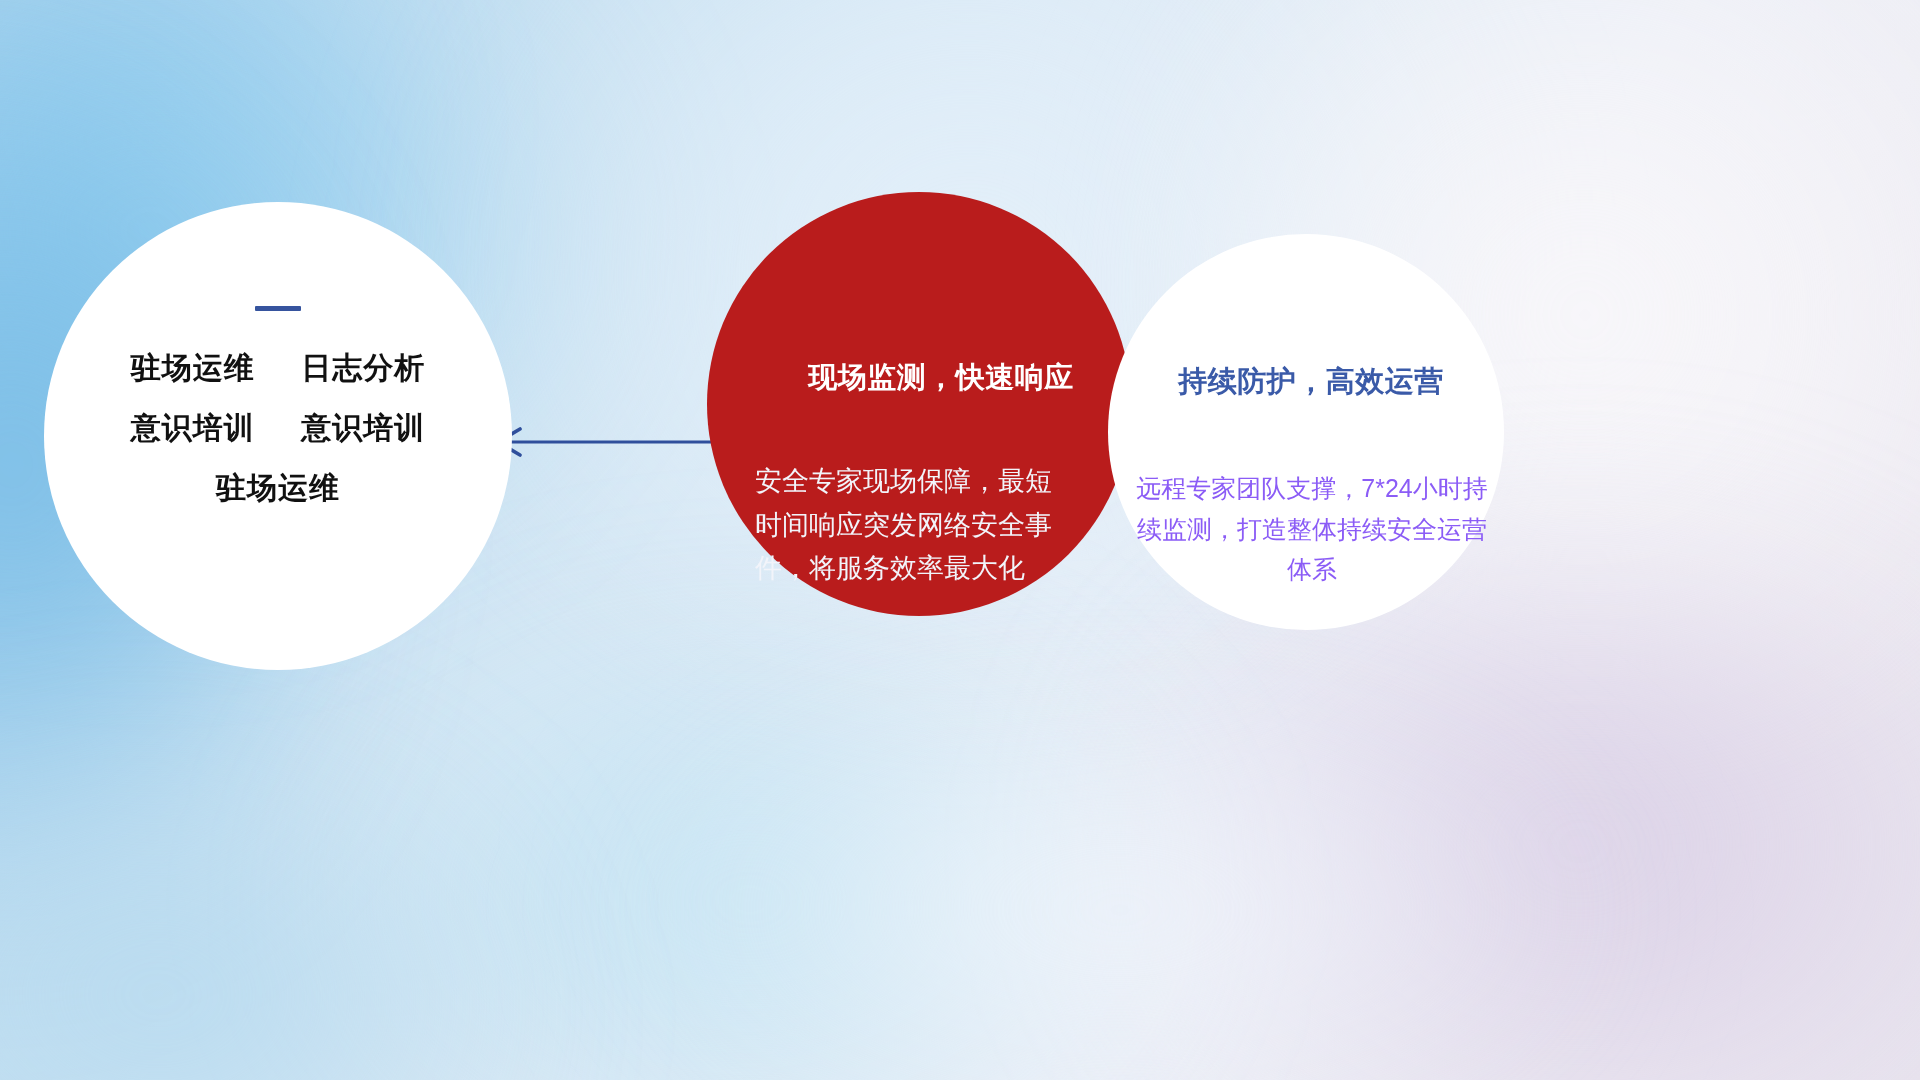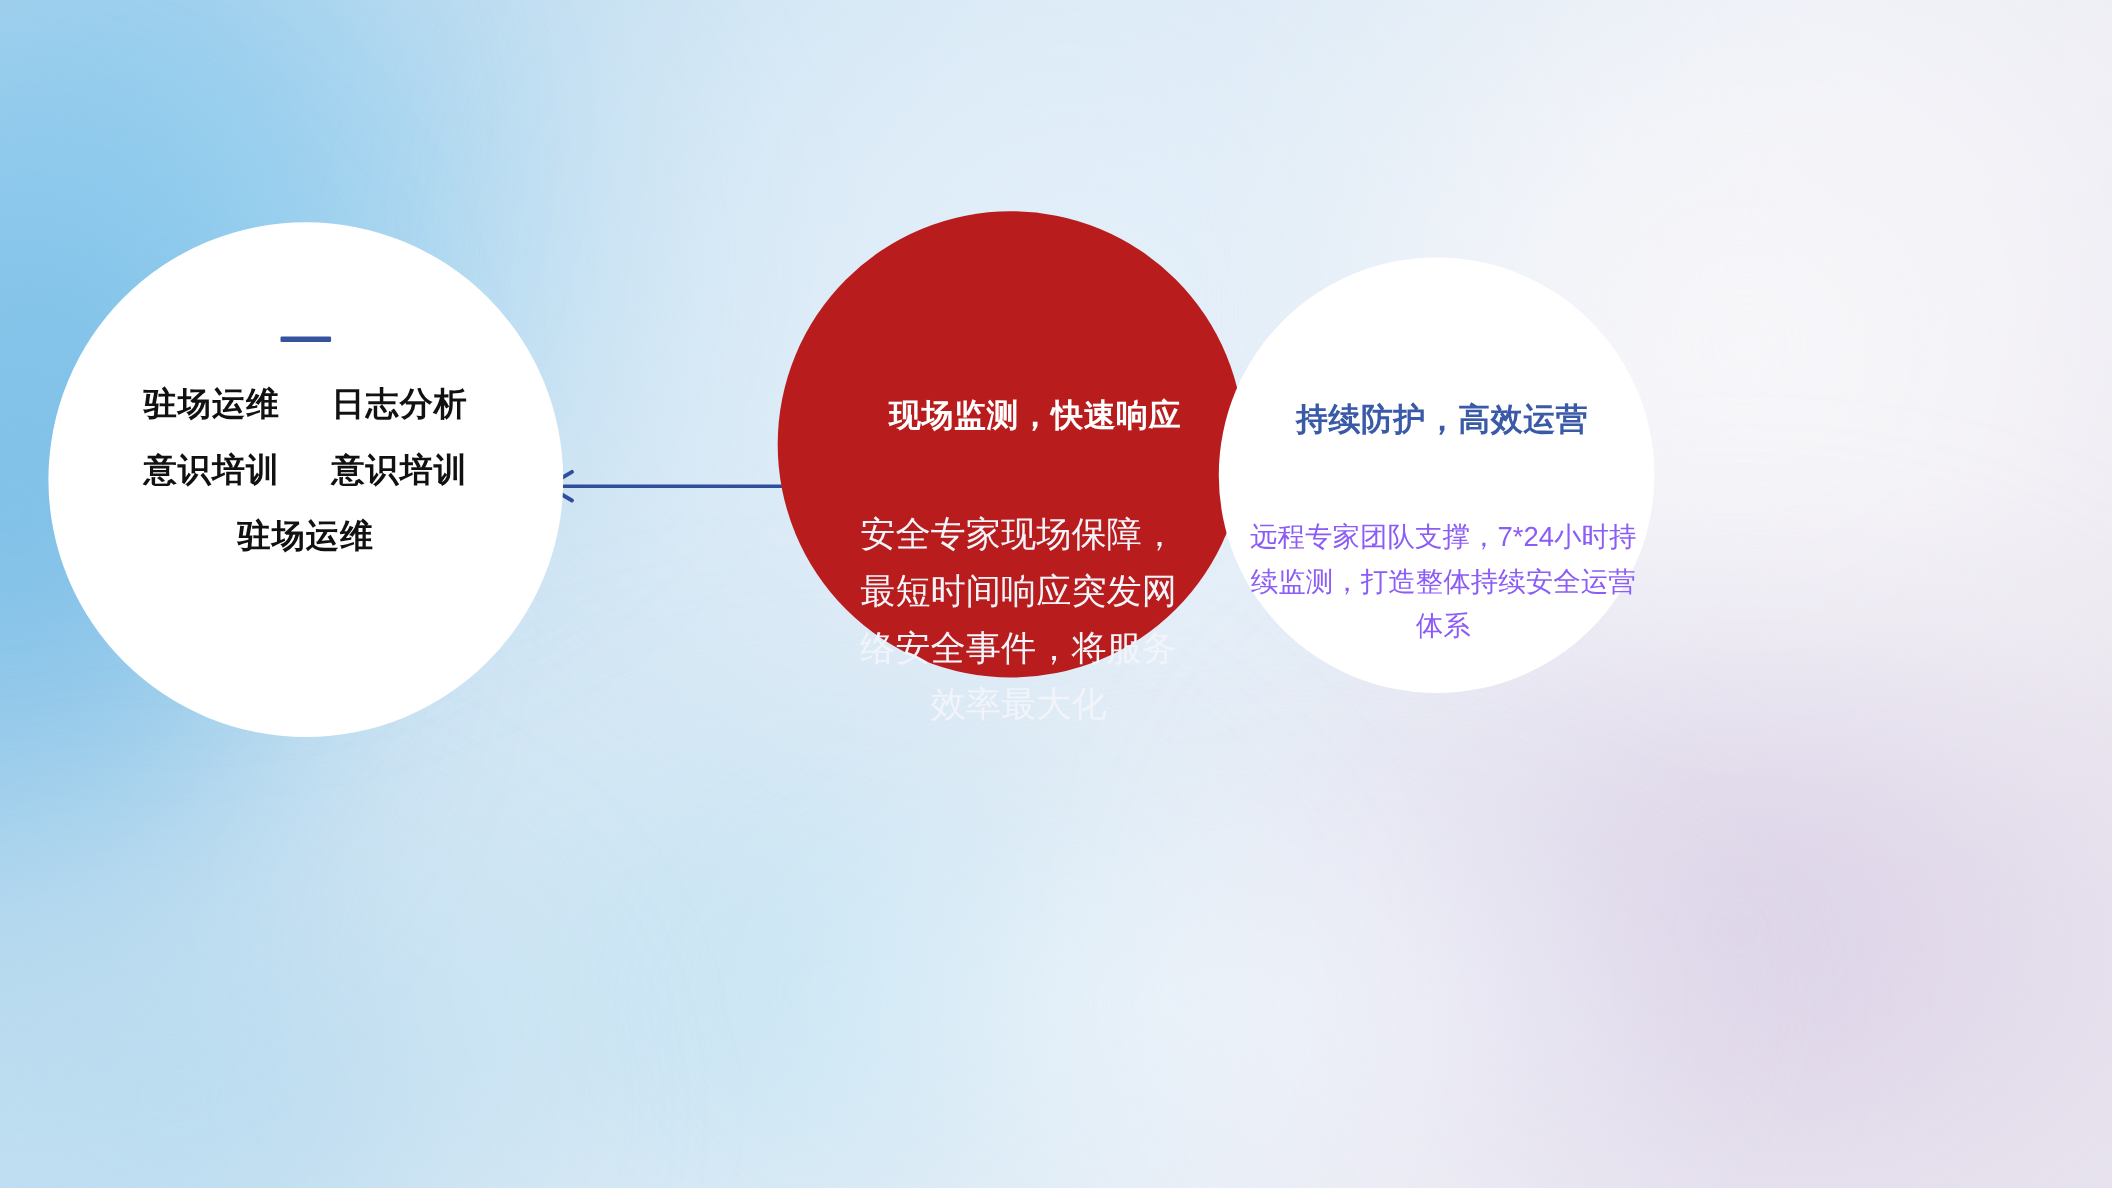--- a/index.html
+++ b/index.html
@@ -171,26 +171,26 @@
   .mid-title {
     font-size: 29px;
     font-weight: 700;
     color: #ffffff;
     letter-spacing: 0.5px;
     white-space: nowrap;
     margin-left: 8px;
   }
   .mid-body {
     margin-top: 62px;
-    font-size: 32px;
+    font-size: 27px;
     line-height: 1.62;
     color: #f2f4fa;
-    text-align: center;
+    text-align: left;
     width: 310px;
-    margin-left: 16px;
+    margin-left: 0;
   }
 
   
   .right-inner {
     position: absolute;
     left: 18px;
     right: 8px;
     top: 128px;
     text-align: center;
   }

